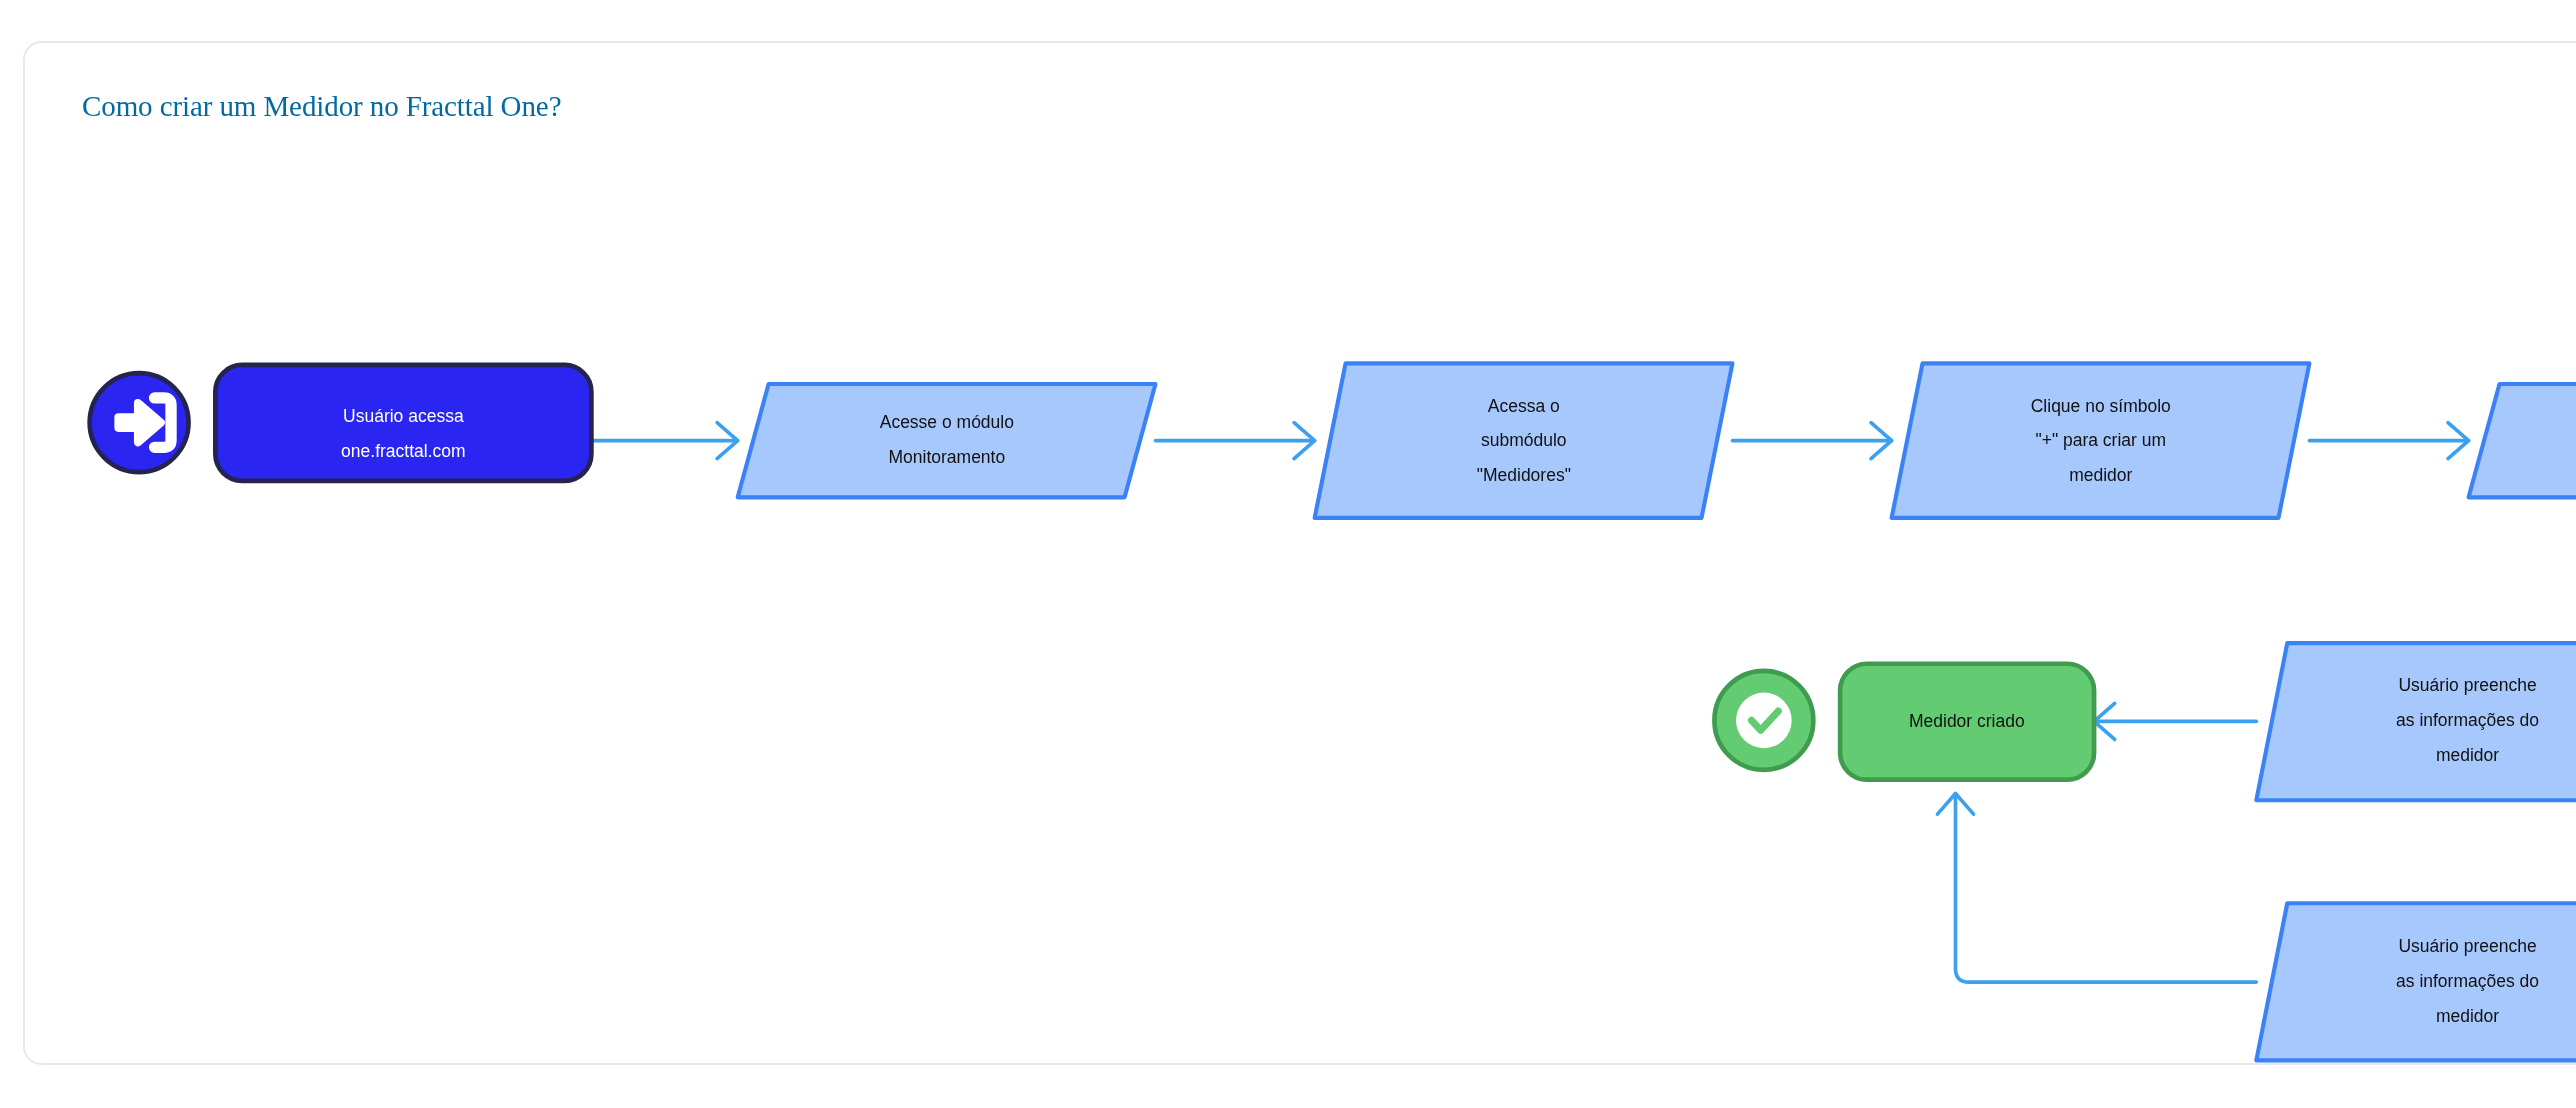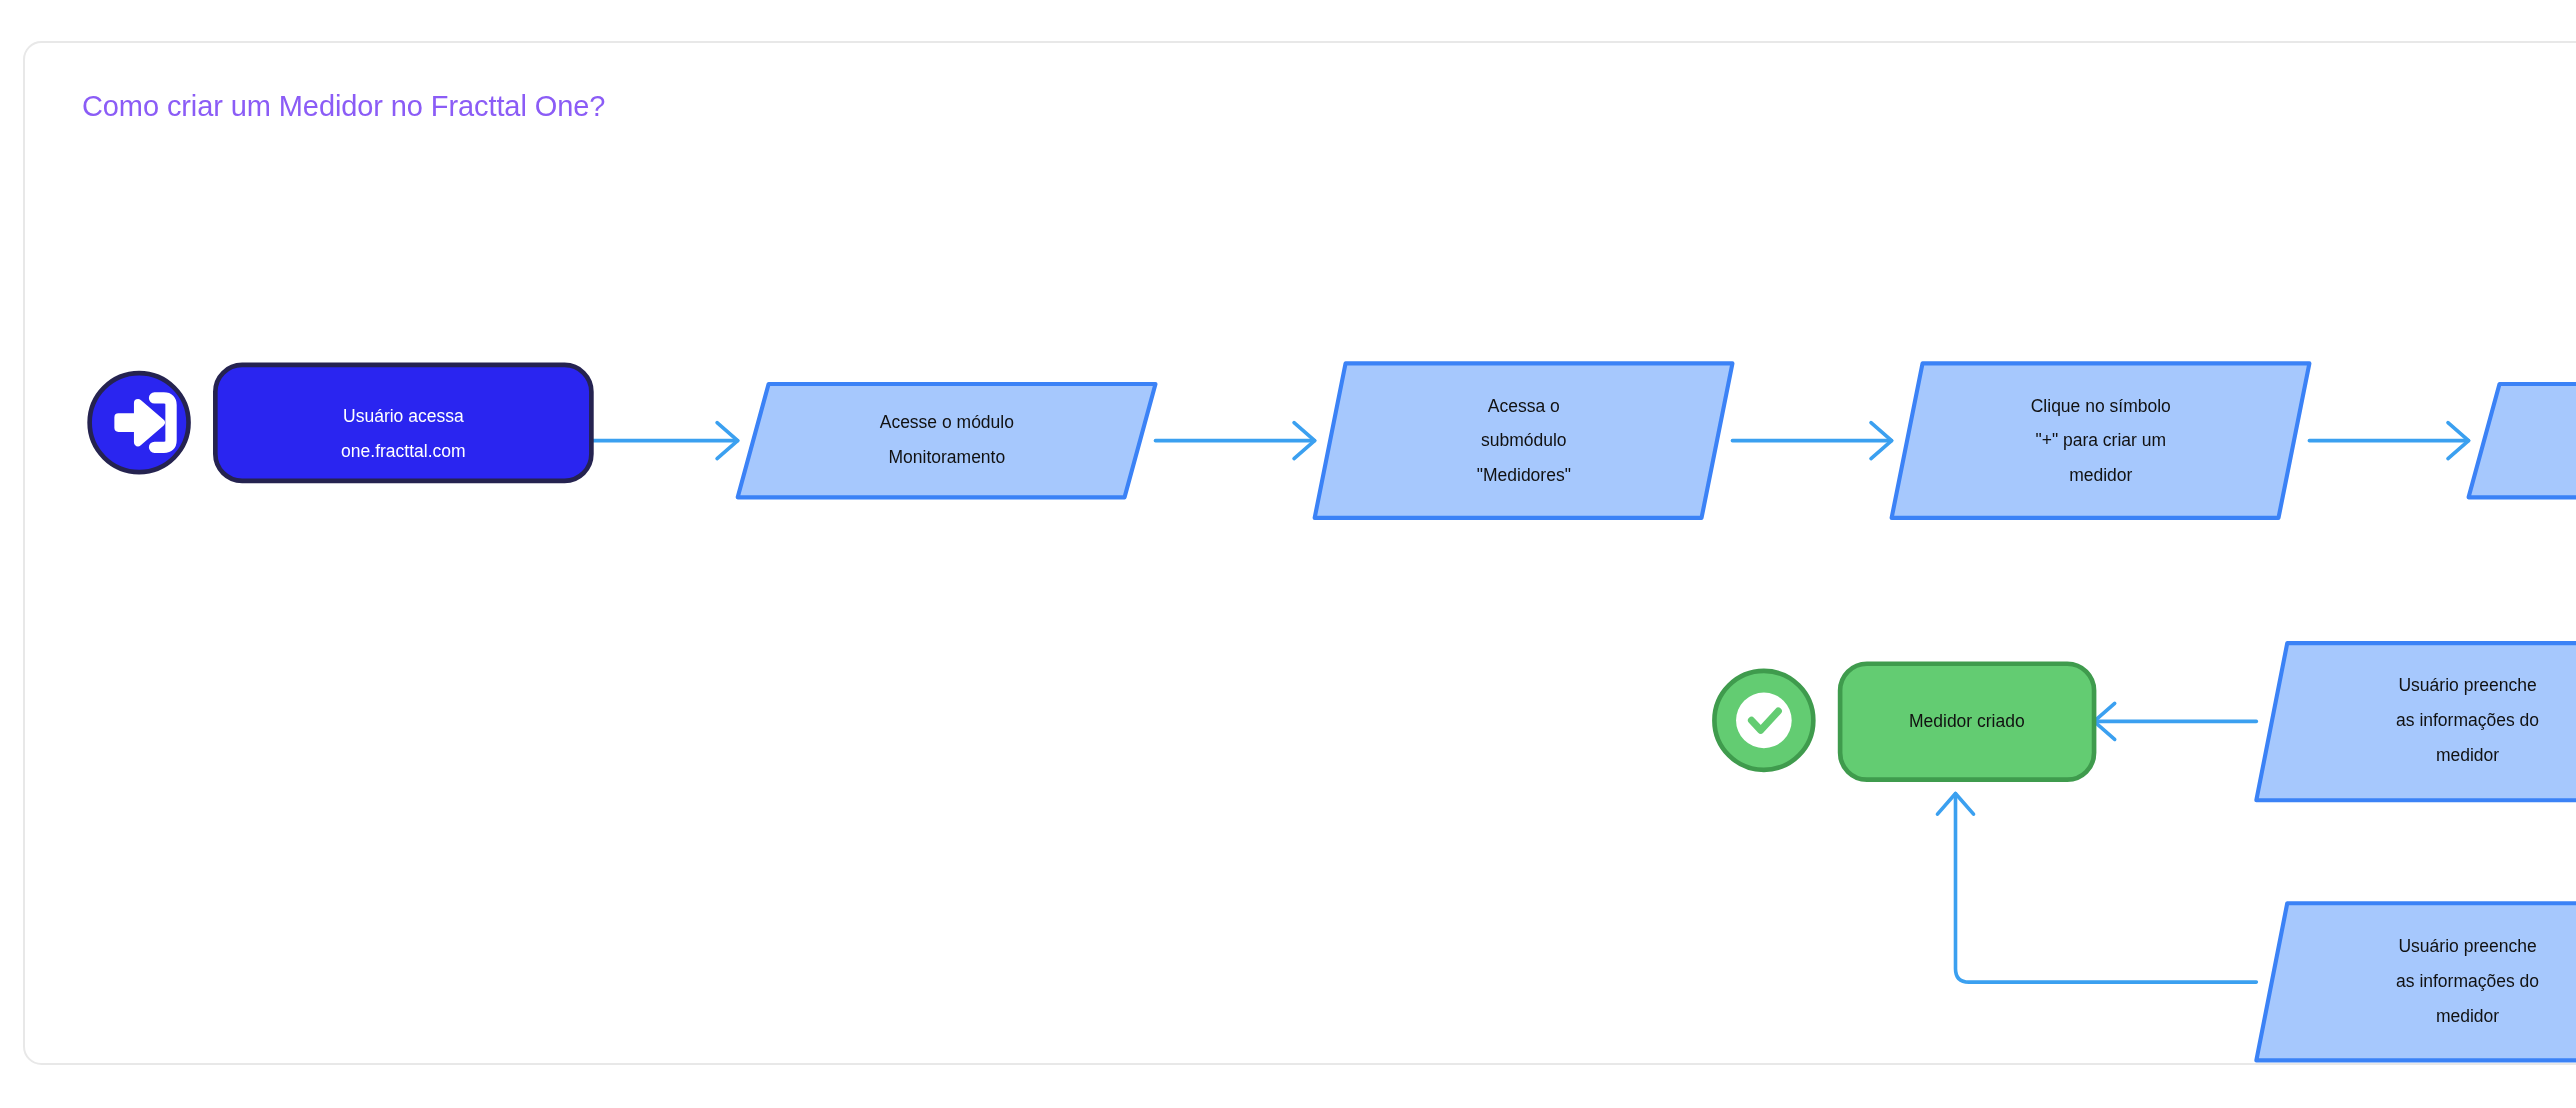--- a/index.html
+++ b/index.html
@@ -28,24 +28,25 @@
     background: #ffffff;
     border: 2.1px solid #e8e8e8;
     border-radius: 18.5px;
     box-sizing: border-box;
   }
   #page-title {
     position: absolute;
     left: 82px;
     top: 90px;
     font-size: 29px;
-    color: #8b5cf6;
+    color: #0369a1;
     font-weight: 400;
     letter-spacing: -0.1px;
     white-space: nowrap;
+    font-family: Liberation Serif, serif;
   }
   #flow-svg {
     position: absolute;
     left: 0;
     top: 0;
     width: 4047px;
     height: 1109px;
   }
   .node-label {
     font-family: "Liberation Sans", sans-serif;

